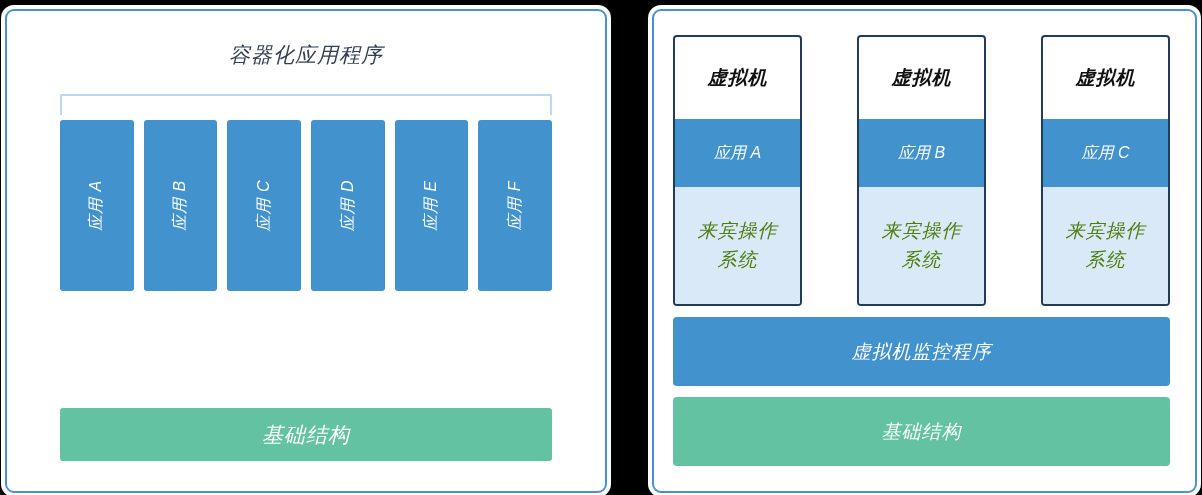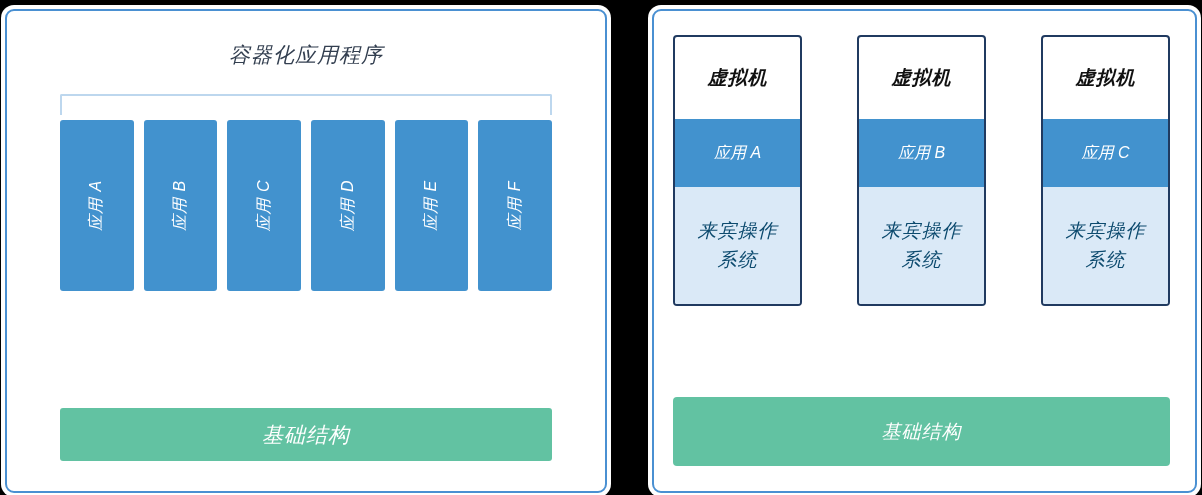--- a/index.html
+++ b/index.html
@@ -100,21 +100,21 @@
   .vm-app {
     height: 68px; flex: none;
     background: var(--blue);
     display: flex; align-items: center; justify-content: center;
     color: #fff; font-size: 16px;
   }
   .vm-guest {
     flex: 1;
     background: var(--light-blue);
     display: flex; align-items: center; justify-content: center;
-    color: #0c4a6e; font-size: 19px; text-align: center;
+    color: #4d7c0f; font-size: 19px; text-align: center;
   }
   .vm-guest .wrap { width: 4.5em; line-height: 1.5; letter-spacing: 1px; }
 
   .rbar {
     position: absolute; left: 25px; width: 497px; height: 69px;
     border-radius: 4px;
     display: flex; align-items: center; justify-content: center;
     color: #fff; font-size: 19px; letter-spacing: 1px;
   }
   .rbar-hyper { top: 312px; background: var(--blue); }
@@ -180,16 +180,17 @@
       <div class="vm-box">
         <div class="vm-title">虚拟机</div>
         <div class="vm-app">应用 C</div>
         <div class="vm-guest">
           <span class="wrap">来宾操作系统</span>
         </div>
       </div>
 
     </div>
 
+    <div class="rbar rbar-hyper">虚拟机监控程序</div>
     <div class="rbar rbar-infra">基础结构</div>
   </div>
 
 </div>
 
 </body></html>

